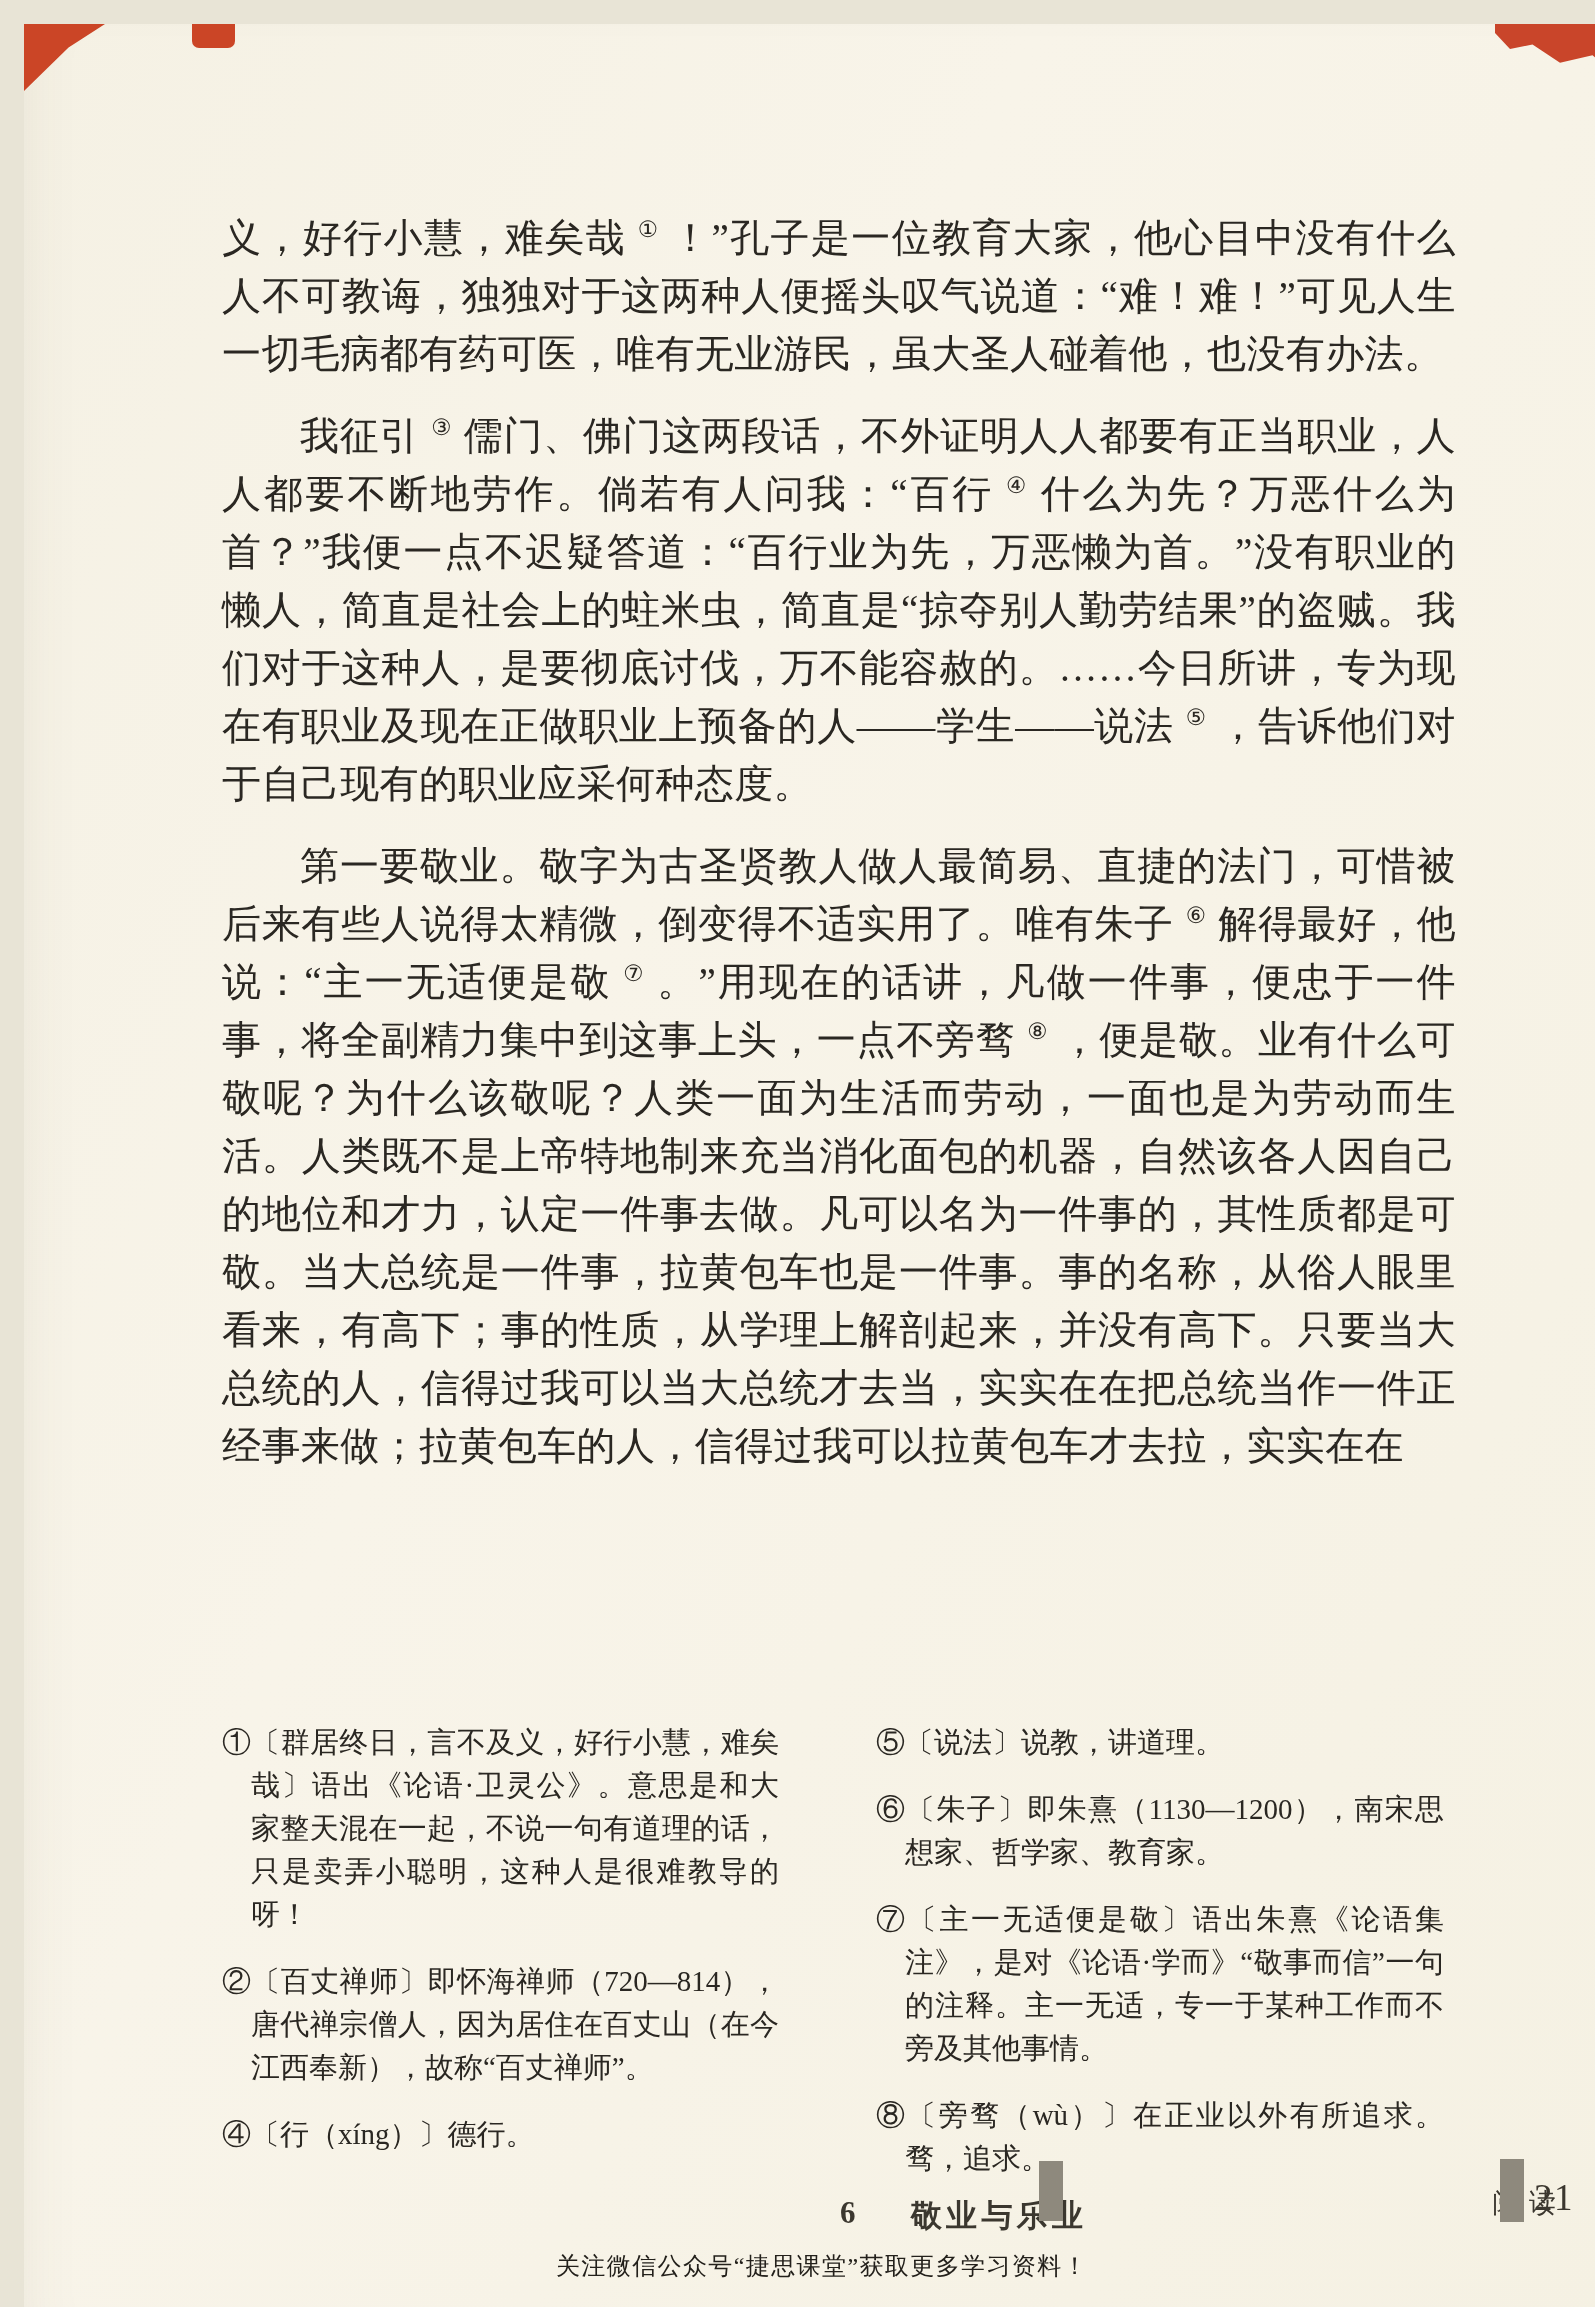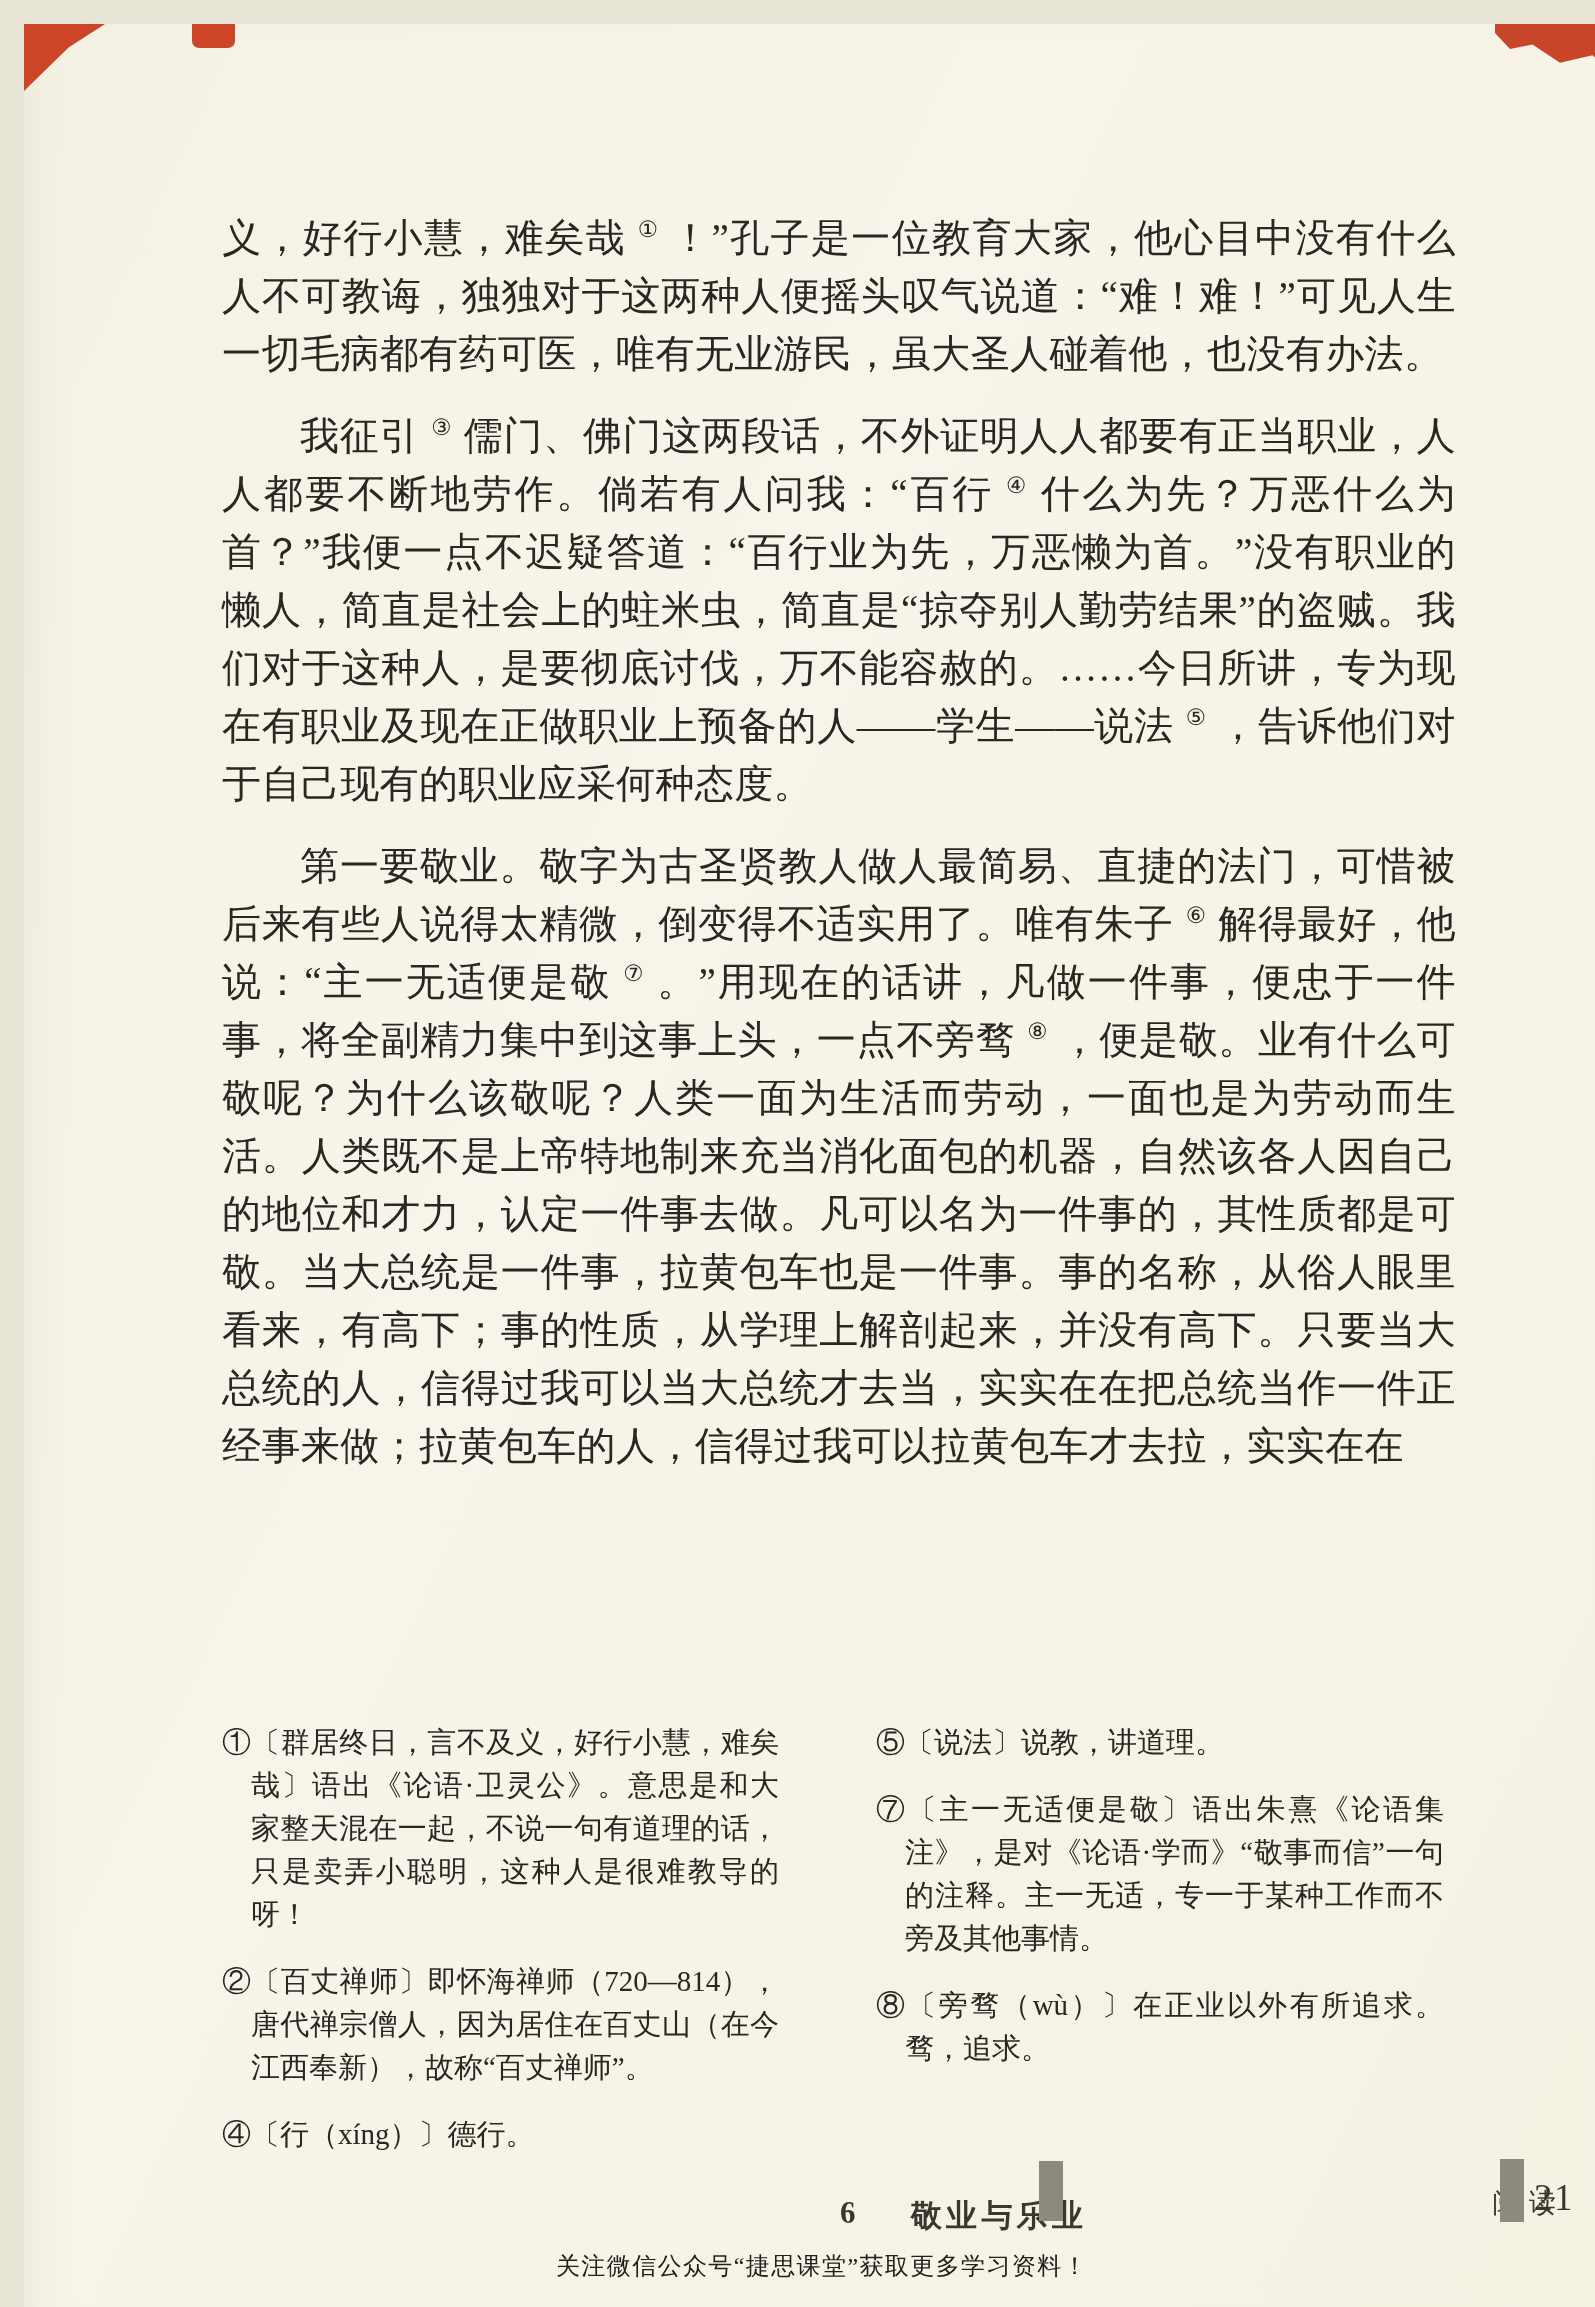--- a/index.html
+++ b/index.html
@@ -104,20 +104,21 @@
   </main>
 
   <section class="footnotes">
     <div class="fn-col left">
       <p class="fn">①〔群居终日，言不及义，好行小慧，难矣哉〕语出《论语·卫灵公》。意思是和大家整天混在一起，不说一句有道理的话，只是卖弄小聪明，这种人是很难教导的呀！</p>
       <p class="fn">②〔百丈禅师〕即怀海禅师（720—814），唐代禅宗僧人，因为居住在百丈山（在今江西奉新），故称“百丈禅师”。</p>
       <p class="fn">④〔行（xíng）〕德行。</p>
     </div>
     <div class="fn-col right">
       <p class="fn">⑤〔说法〕说教，讲道理。</p>
+      <p class="fn">⑥〔朱子〕即朱熹（1130—1200），南宋思想家、哲学家、教育家。</p>
       <p class="fn">⑦〔主一无适便是敬〕语出朱熹《论语集注》，是对《论语·学而》“敬事而信”一句的注释。主一无适，专一于某种工作而不旁及其他事情。</p>
       <p class="fn">⑧〔旁骛（wù）〕在正业以外有所追求。骛，追求。</p>
     </div>
   </section>
 
   <div class="footer-lesson">
     <span>6</span>
     <span>敬业与乐业</span>
   </div>
   <div class="footer-vbar vbar1"></div>

